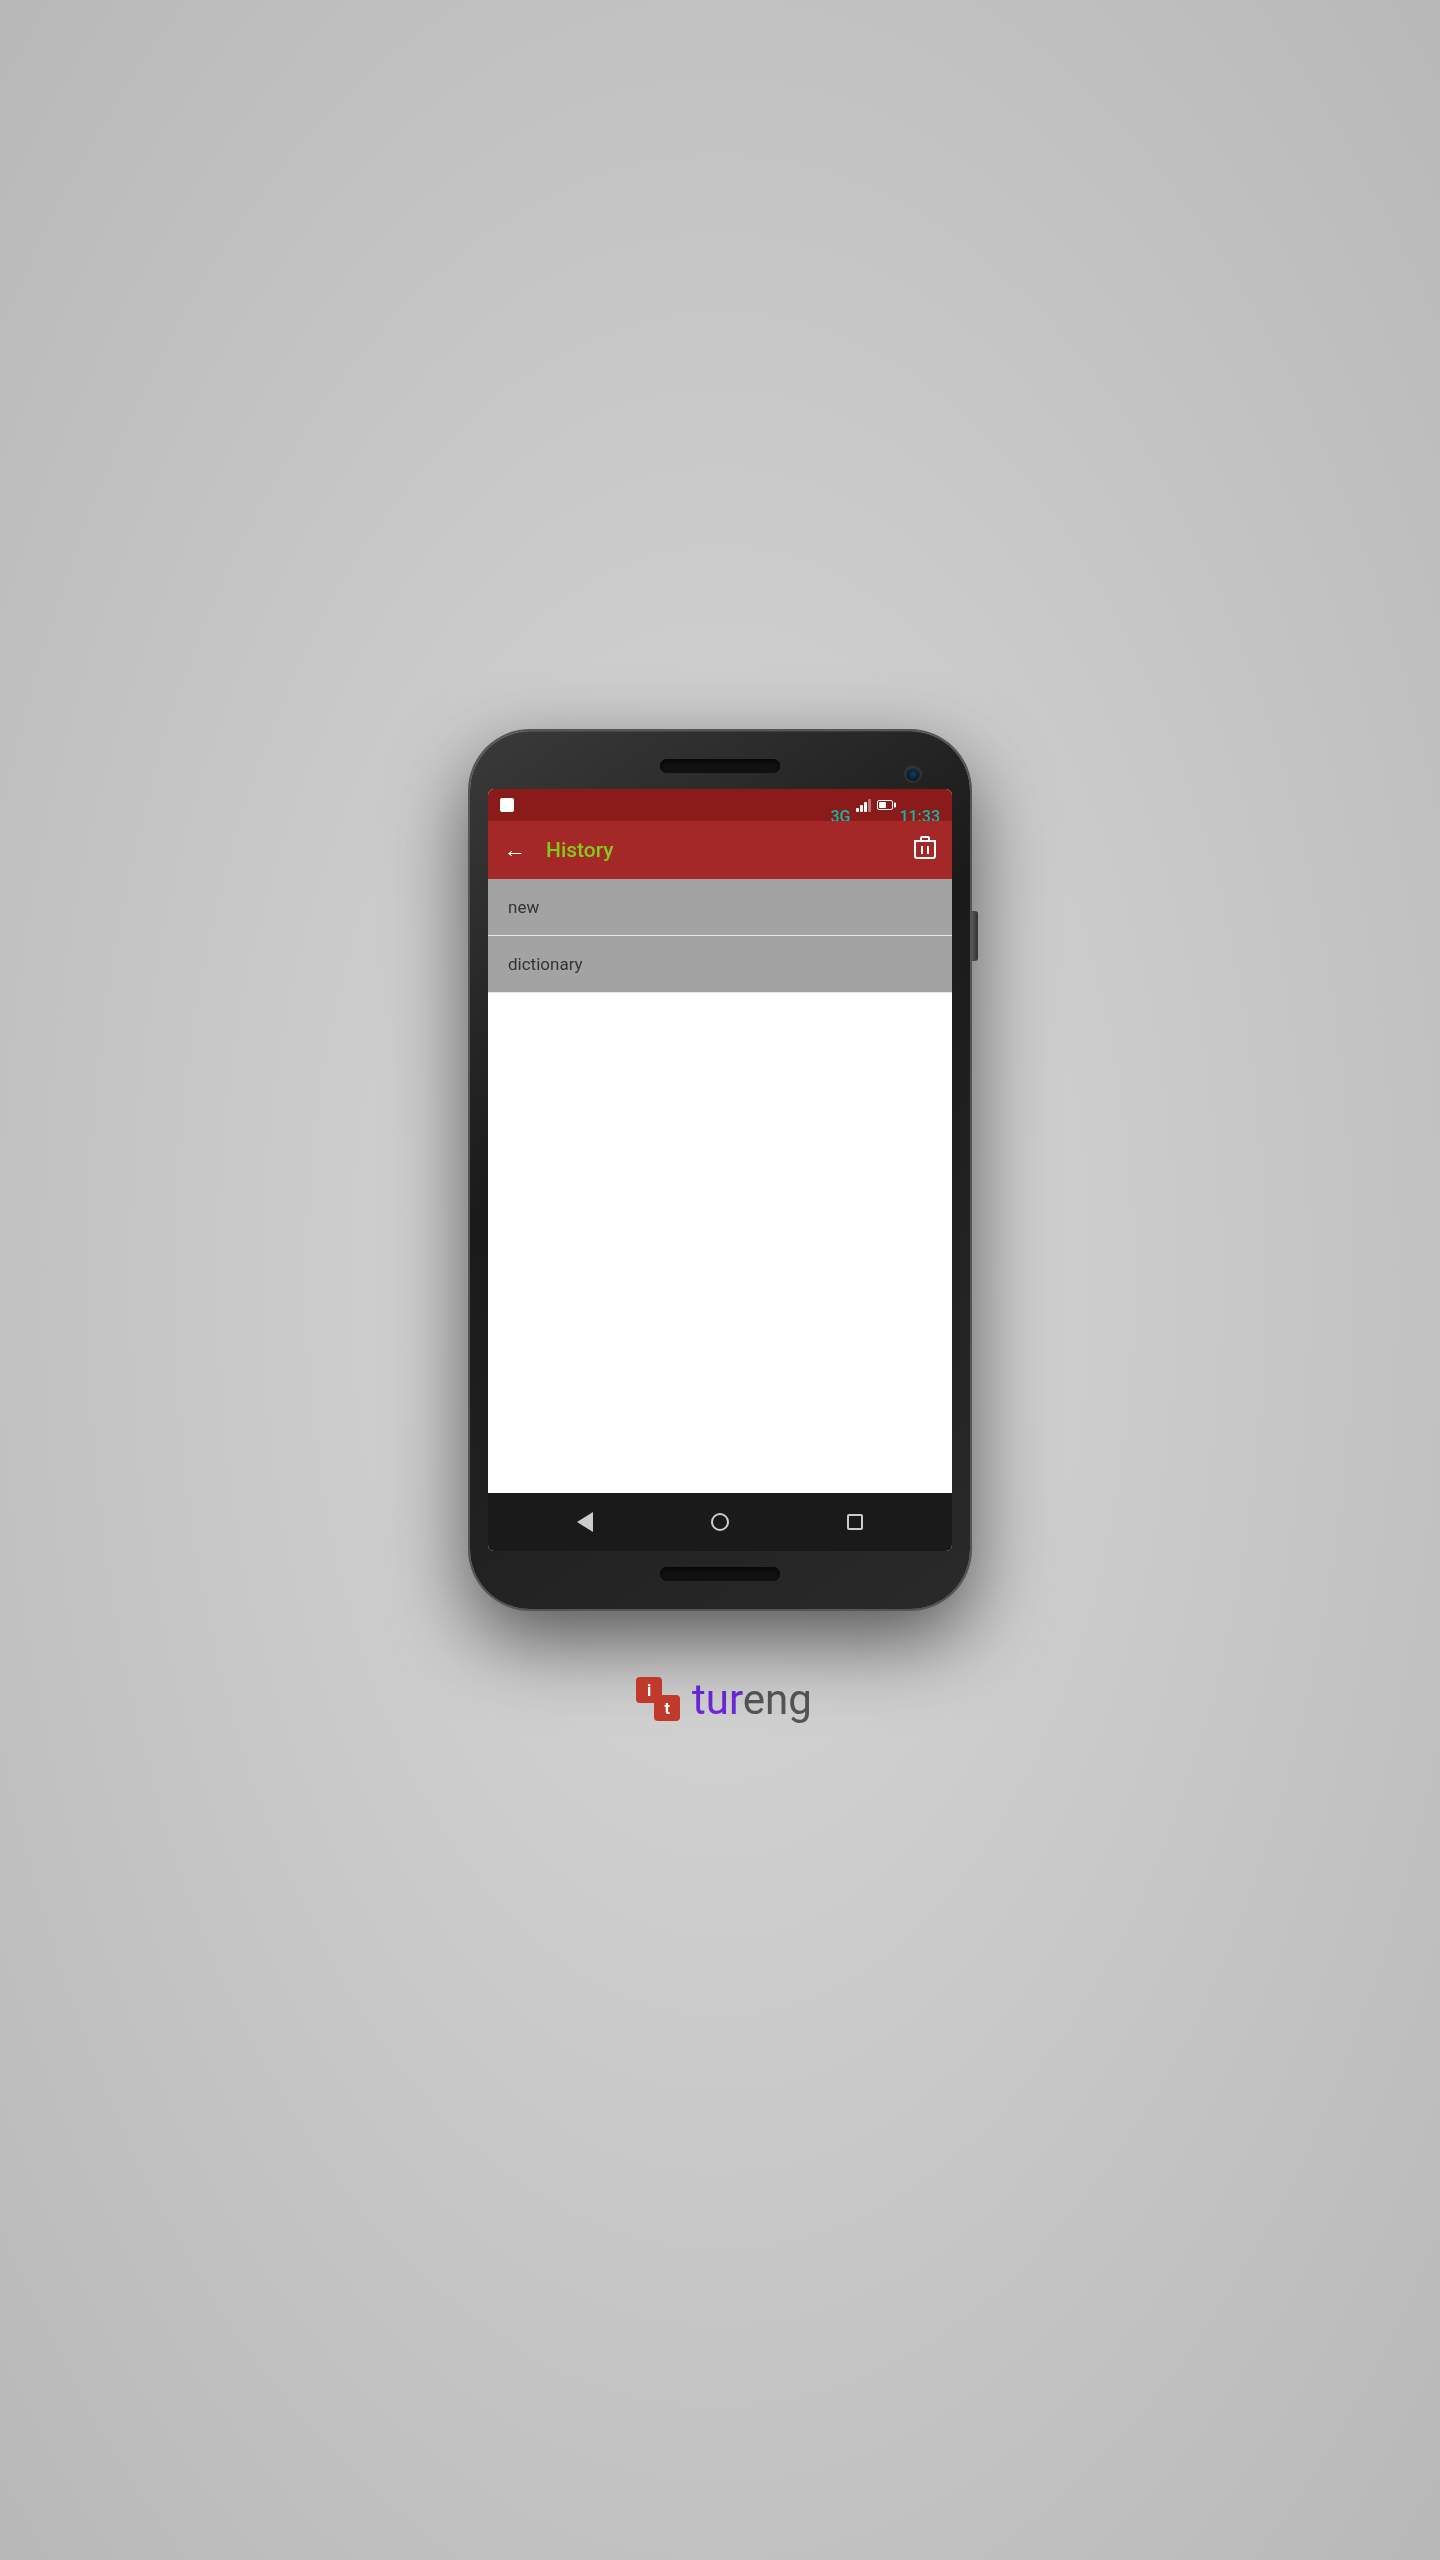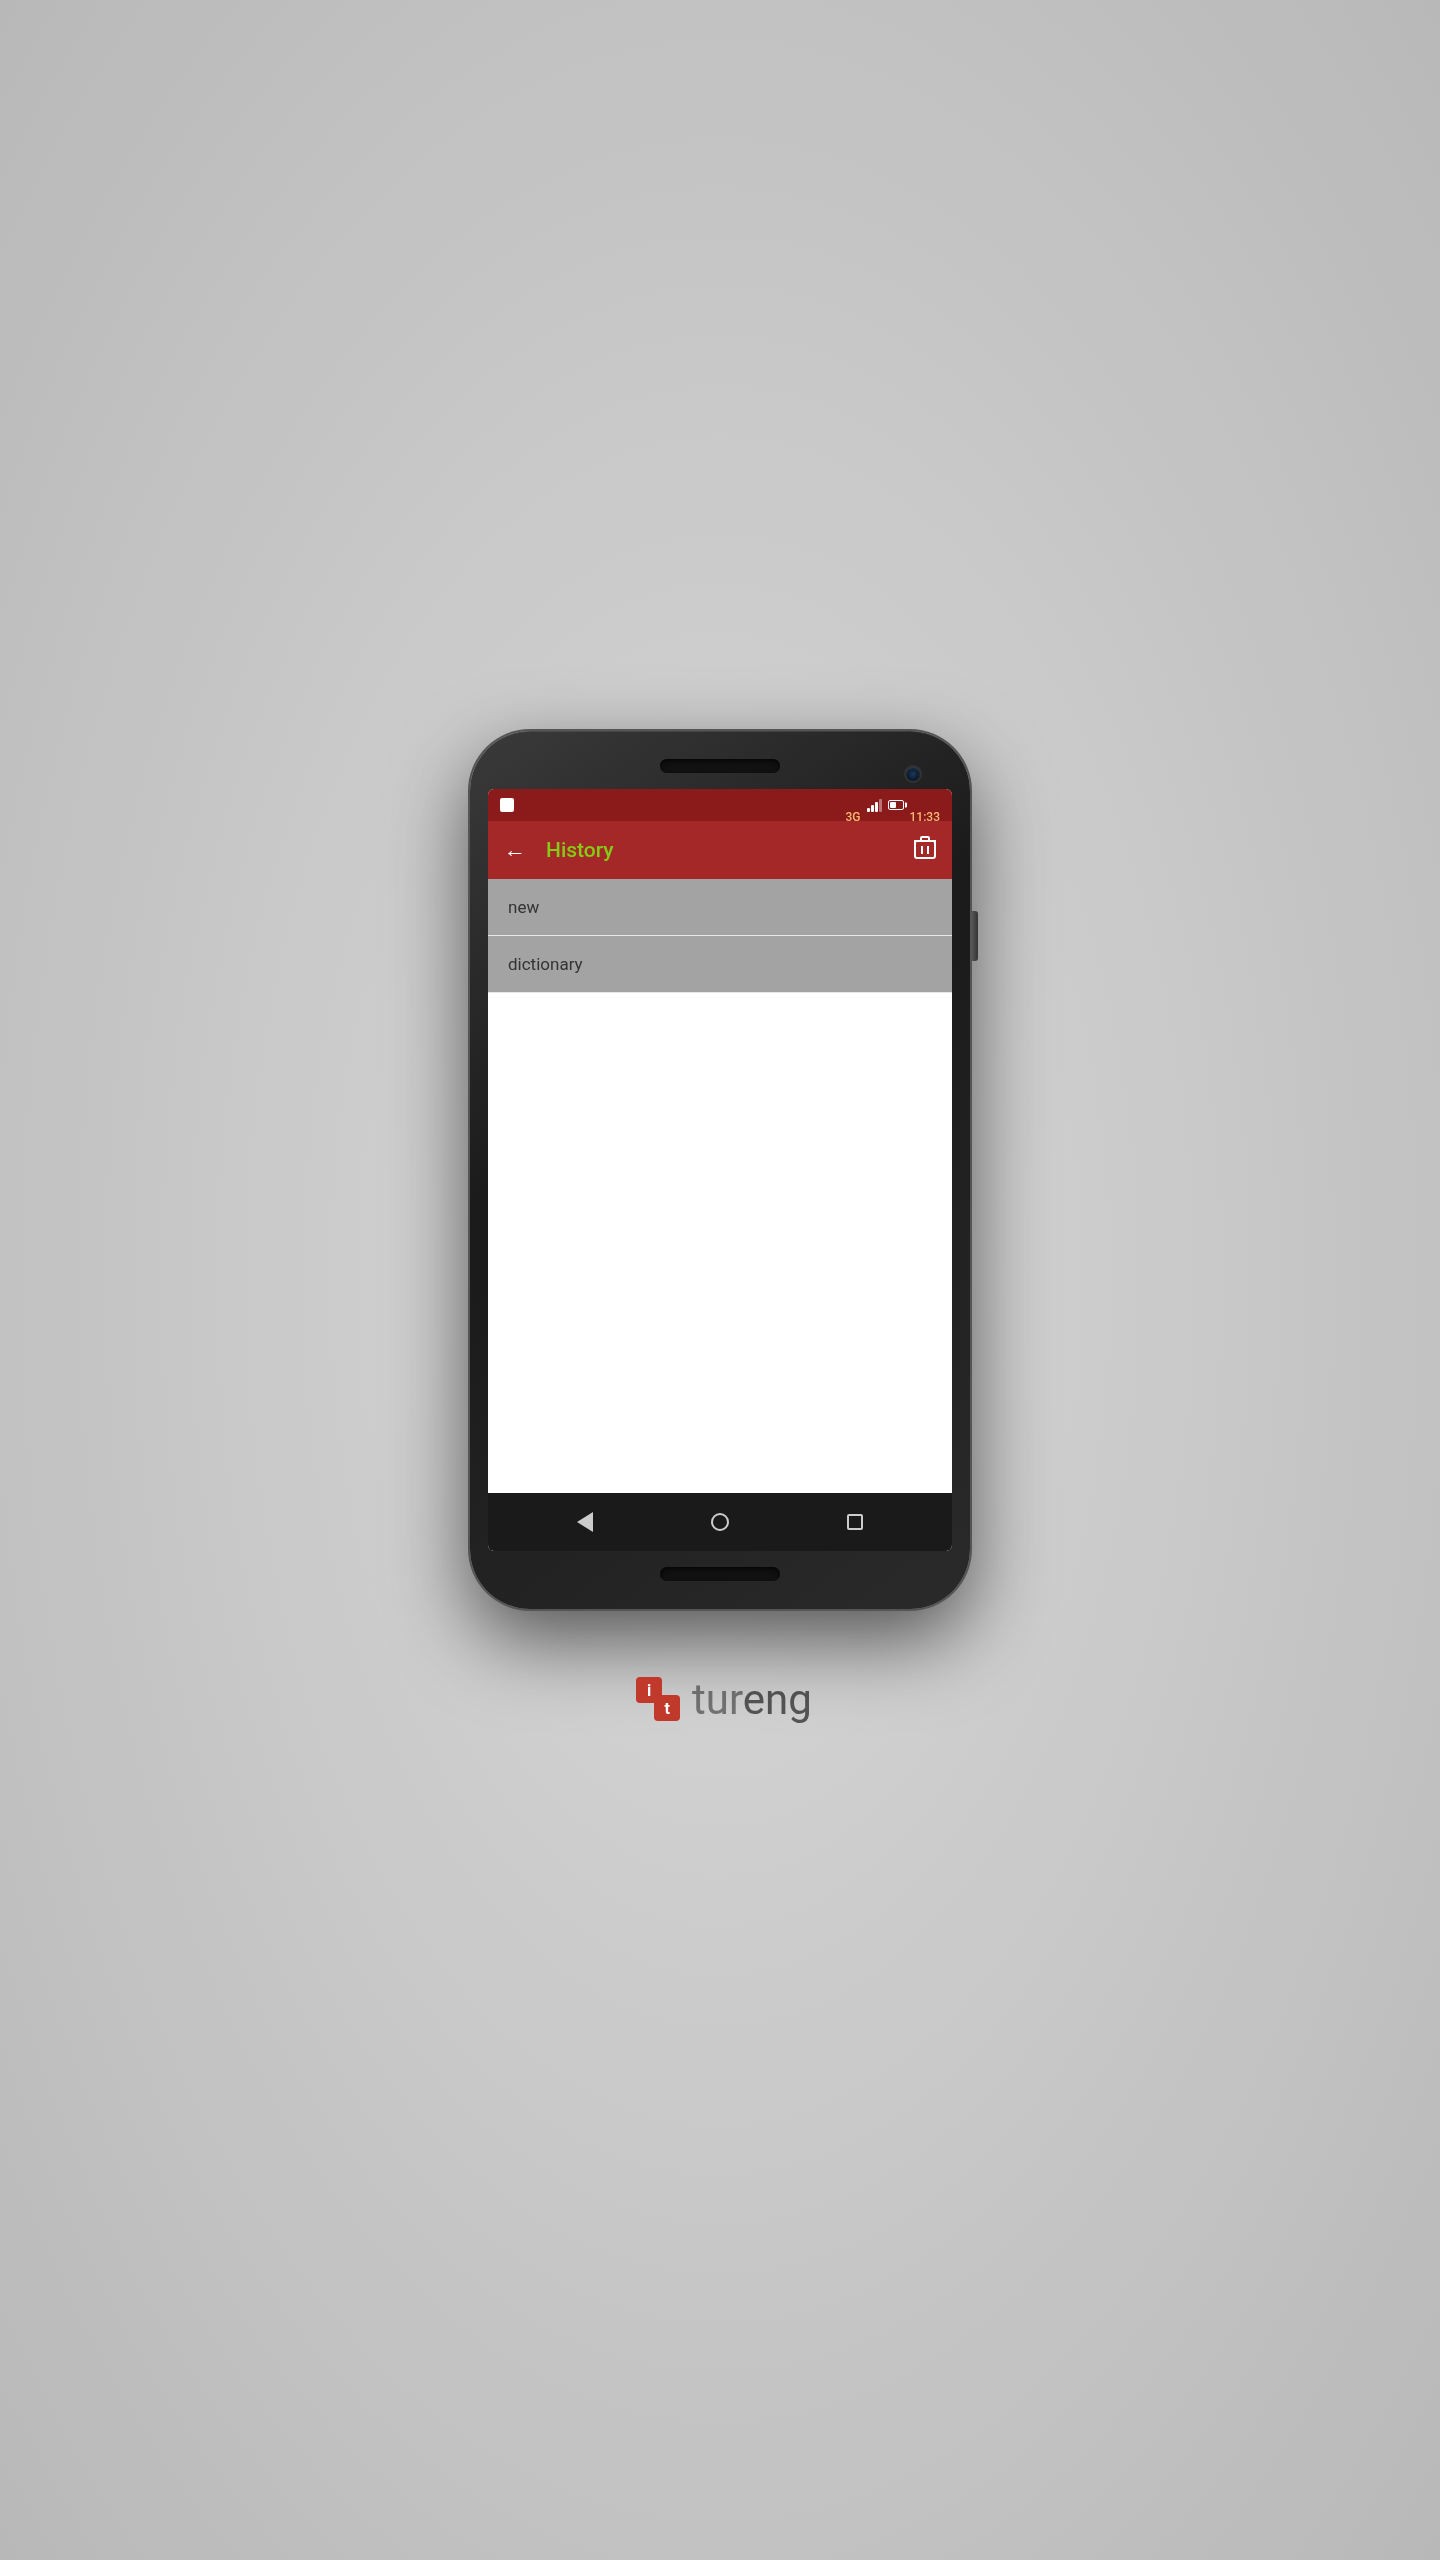--- a/index.html
+++ b/index.html
@@ -87,22 +87,22 @@
       position: relative;
     }
 
     .status-right {
       display: flex;
       align-items: center;
       gap: 6px;
     }
 
     .status-text {
-      color: #fdba74;
-      font-size: 12px;
+      color: #14b8a6;
+      font-size: 16px;
       font-weight: 500;
       margin-top: 23px;
     }
 
     .signal-bars {
       display: flex;
       align-items: flex-end;
       gap: 1px;
     }
 
@@ -284,21 +284,21 @@
       font-size: 16px;
       font-weight: bold;
     }
 
     .logo-text {
       font-size: 42px;
       color: #555;
     }
 
     .logo-text-red {
-      color: #737373;
+      color: #6d28d9;
     }
 
     
     .nav-triangle {
       width: 0;
       height: 0;
       border-top: 10px solid transparent;
       border-bottom: 10px solid transparent;
       border-right: 16px solid #ccc;
     }

